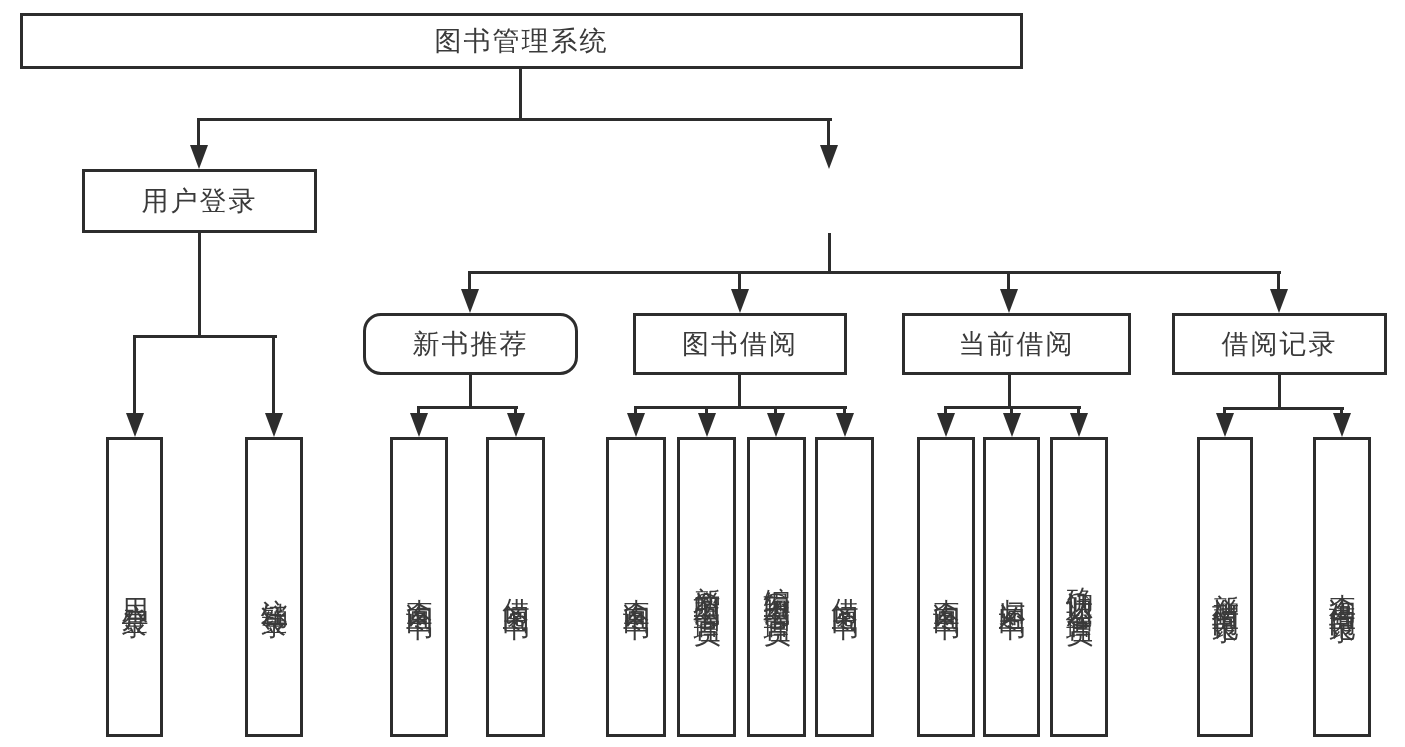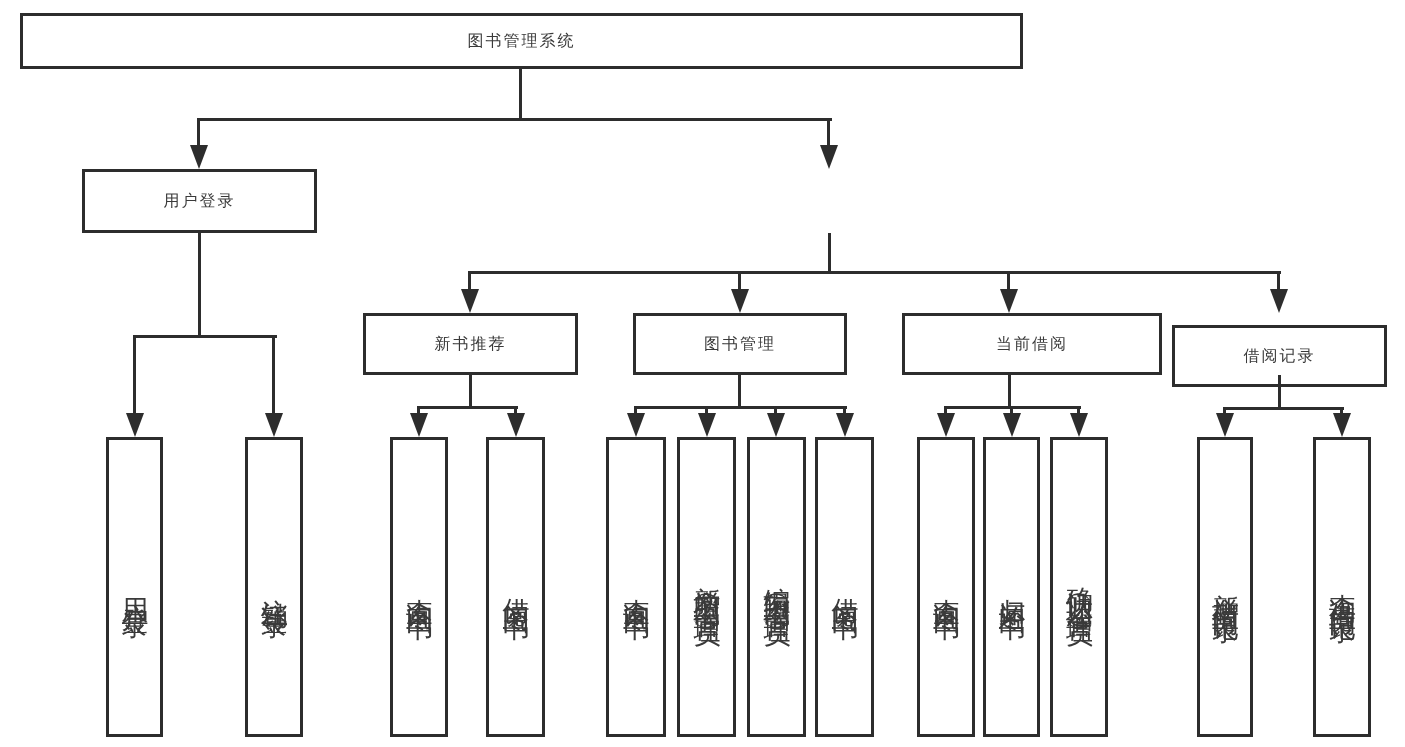--- a/index.html
+++ b/index.html
@@ -16,21 +16,21 @@
     box-sizing: border-box;
     background: #ffffff;
     border: 3px solid #2d2d2d;
     color: #3a3a3a;
     display: flex;
     align-items: center;
     justify-content: center;
     text-align: center;
   }
   .h-node {
-    font-size: 16px;
+    font-size: 27px;
     letter-spacing: 2px;
     white-space: nowrap;
   }
   .v-node {
     writing-mode: vertical-rl;
     text-orientation: mixed;
     font-size: 27px;
     letter-spacing: 5px;
     line-height: 1;
   }
@@ -63,30 +63,30 @@
 <div id="canvas">
 
   <div class="node h-node" style="left:20px; top:13px; width:1003px; height:56px;">
     <span>图书管理系统</span>
   </div>
 
   <div class="node h-node" style="left:82px; top:169px; width:235px; height:64px;">
     <span>用户登录</span>
   </div>
 
-  <div class="node h-node" style="left:363px; top:313px; width:215px; height:62px;">
+  <div class="node h-node" style="left:363px; top:313px; width:215px; height:62px;border-radius:18px;">
     <span>新书推荐</span>
   </div>
   <div class="node h-node" style="left:633px; top:313px; width:214px; height:62px;">
-    <span>图书管理</span>
+    <span>图书借阅</span>
   </div>
-  <div class="node h-node" style="left:902px; top:313px; width:260px; height:62px;">
+  <div class="node h-node" style="left:902px; top:313px; width:229px; height:62px;">
     <span>当前借阅</span>
   </div>
-  <div class="node h-node" style="left:1172px; top:313px; width:215px; height:62px;margin-top:12px;">
+  <div class="node h-node" style="left:1172px; top:313px; width:215px; height:62px;">
     <span>借阅记录</span>
   </div>
 
   <div class="node v-node" style="left:106px; top:437px; width:57px; height:300px;">
     <span>用户登录</span>
   </div>
   <div class="node v-node" style="left:245px; top:437px; width:58px; height:300px;">
     <span>注销登录</span>
   </div>
   <div class="node v-node" style="left:390px; top:437px; width:58px; height:300px;">

